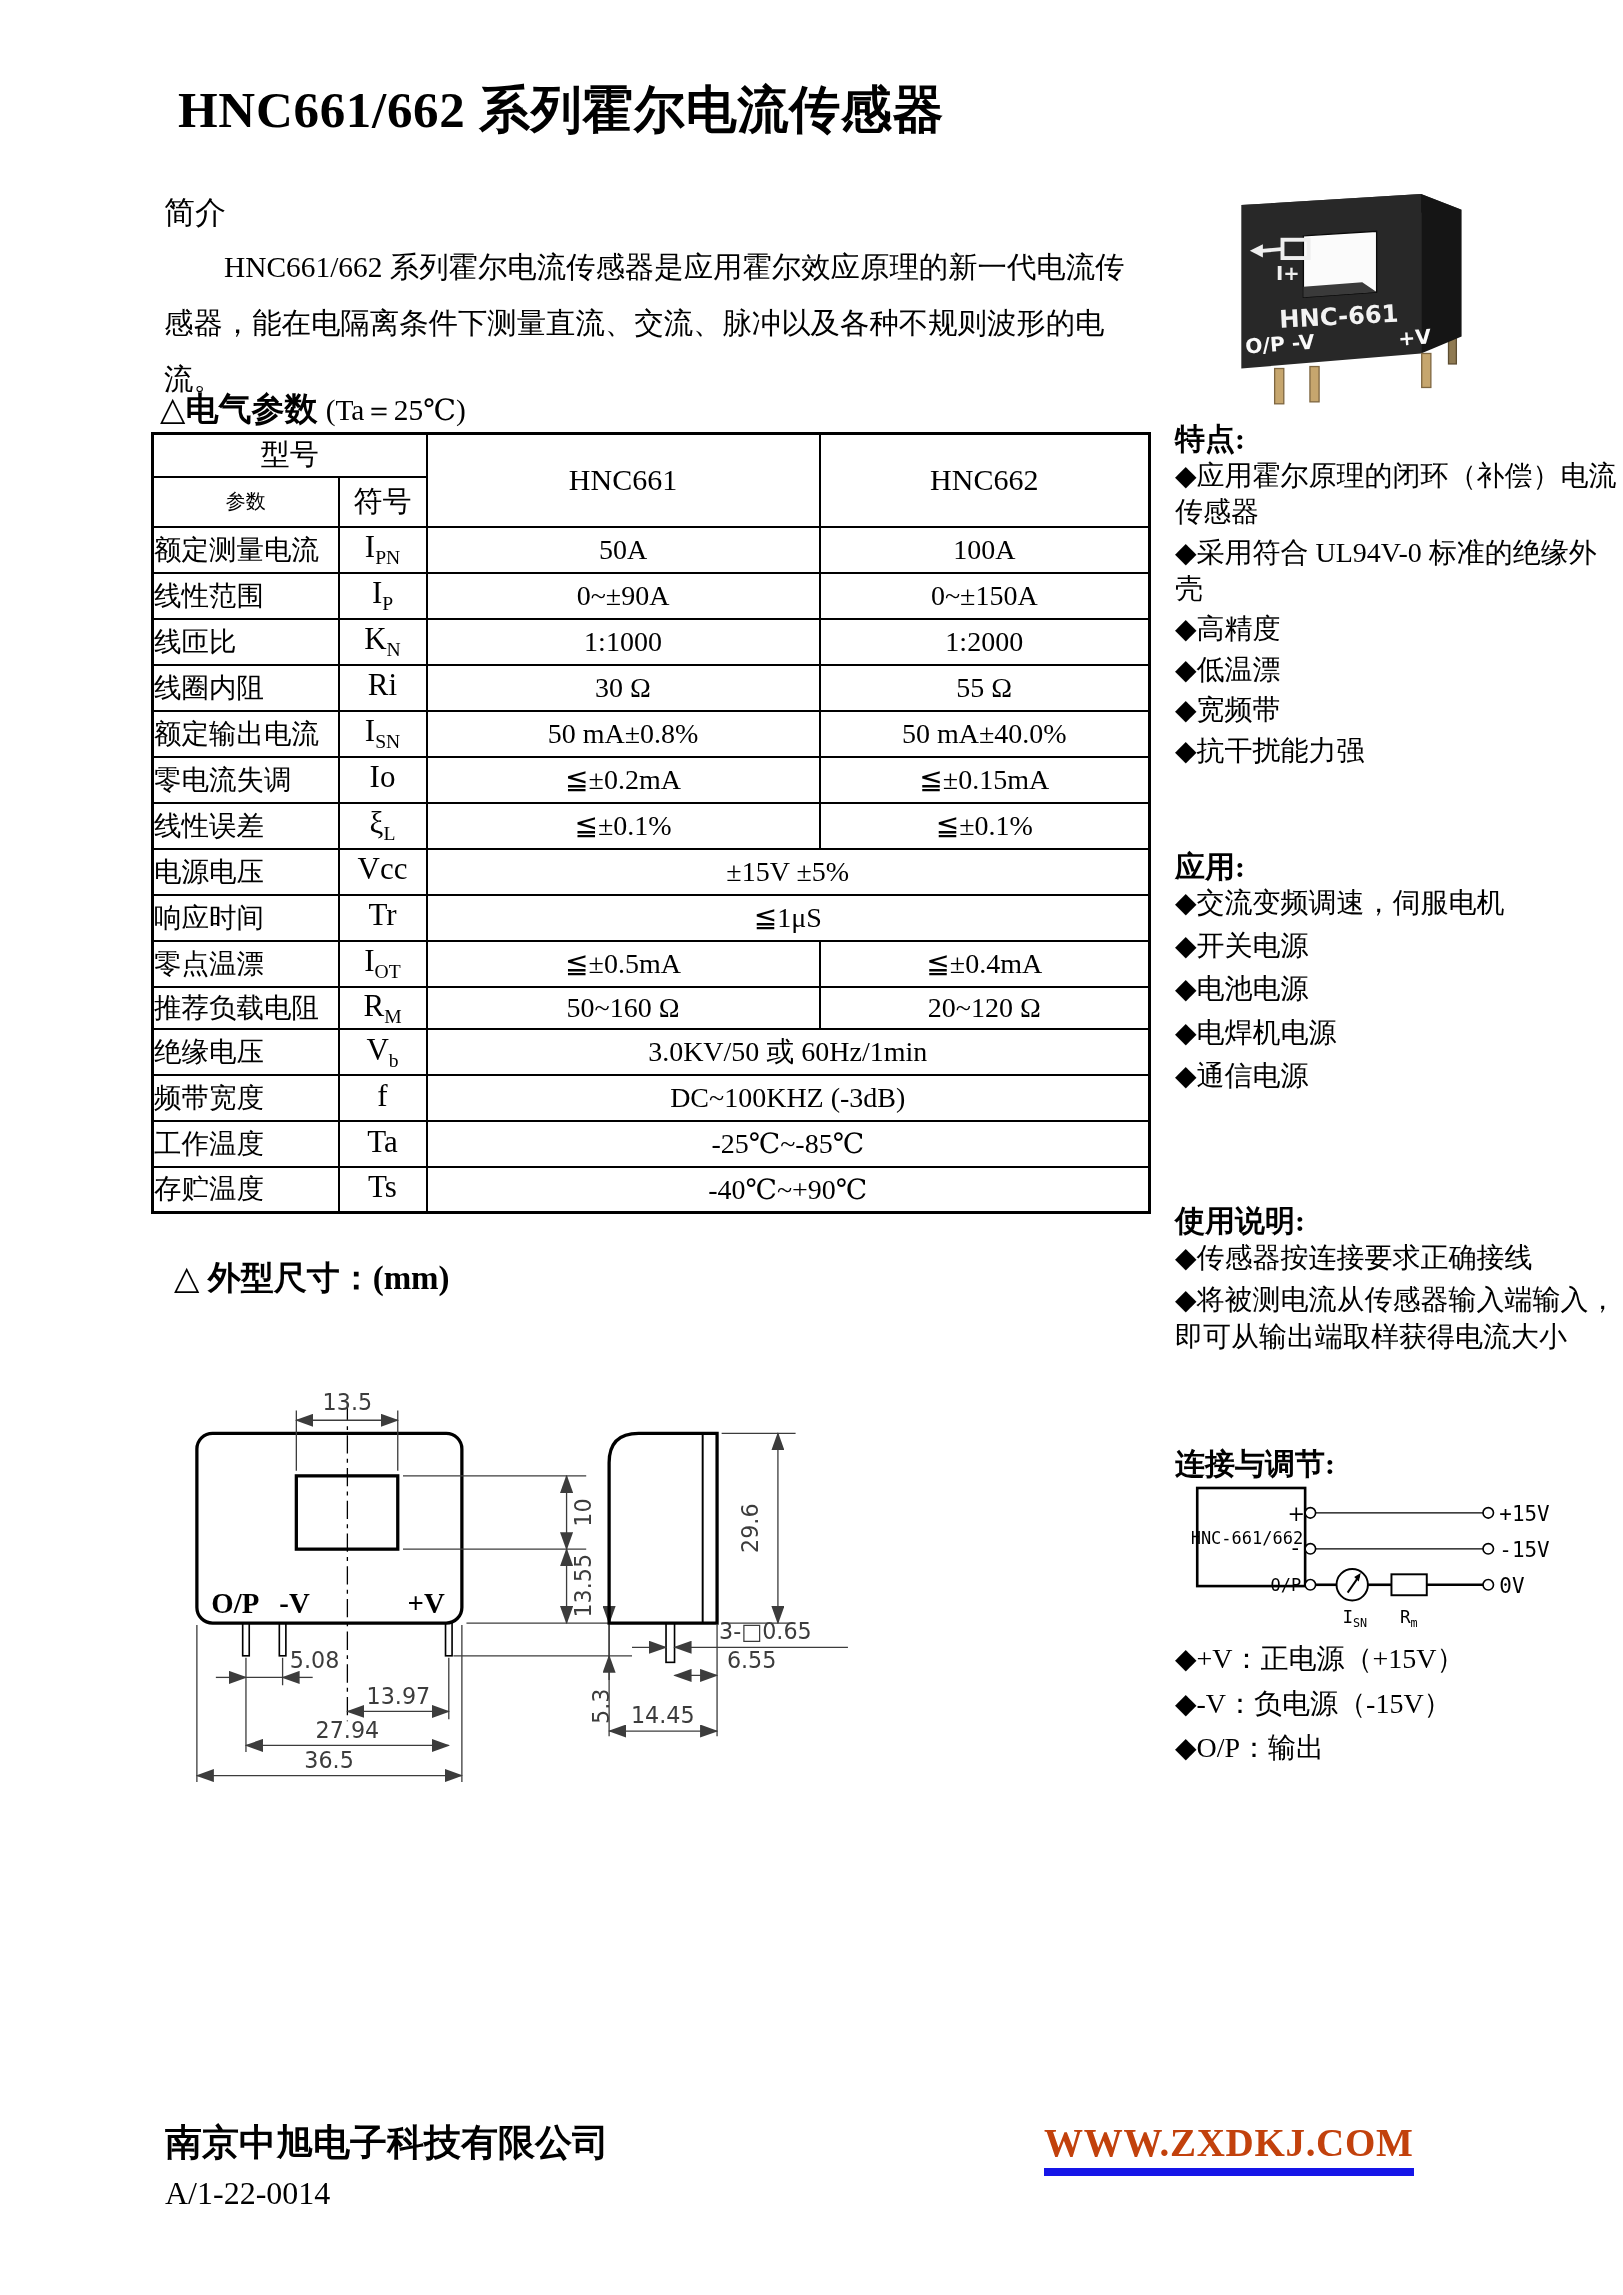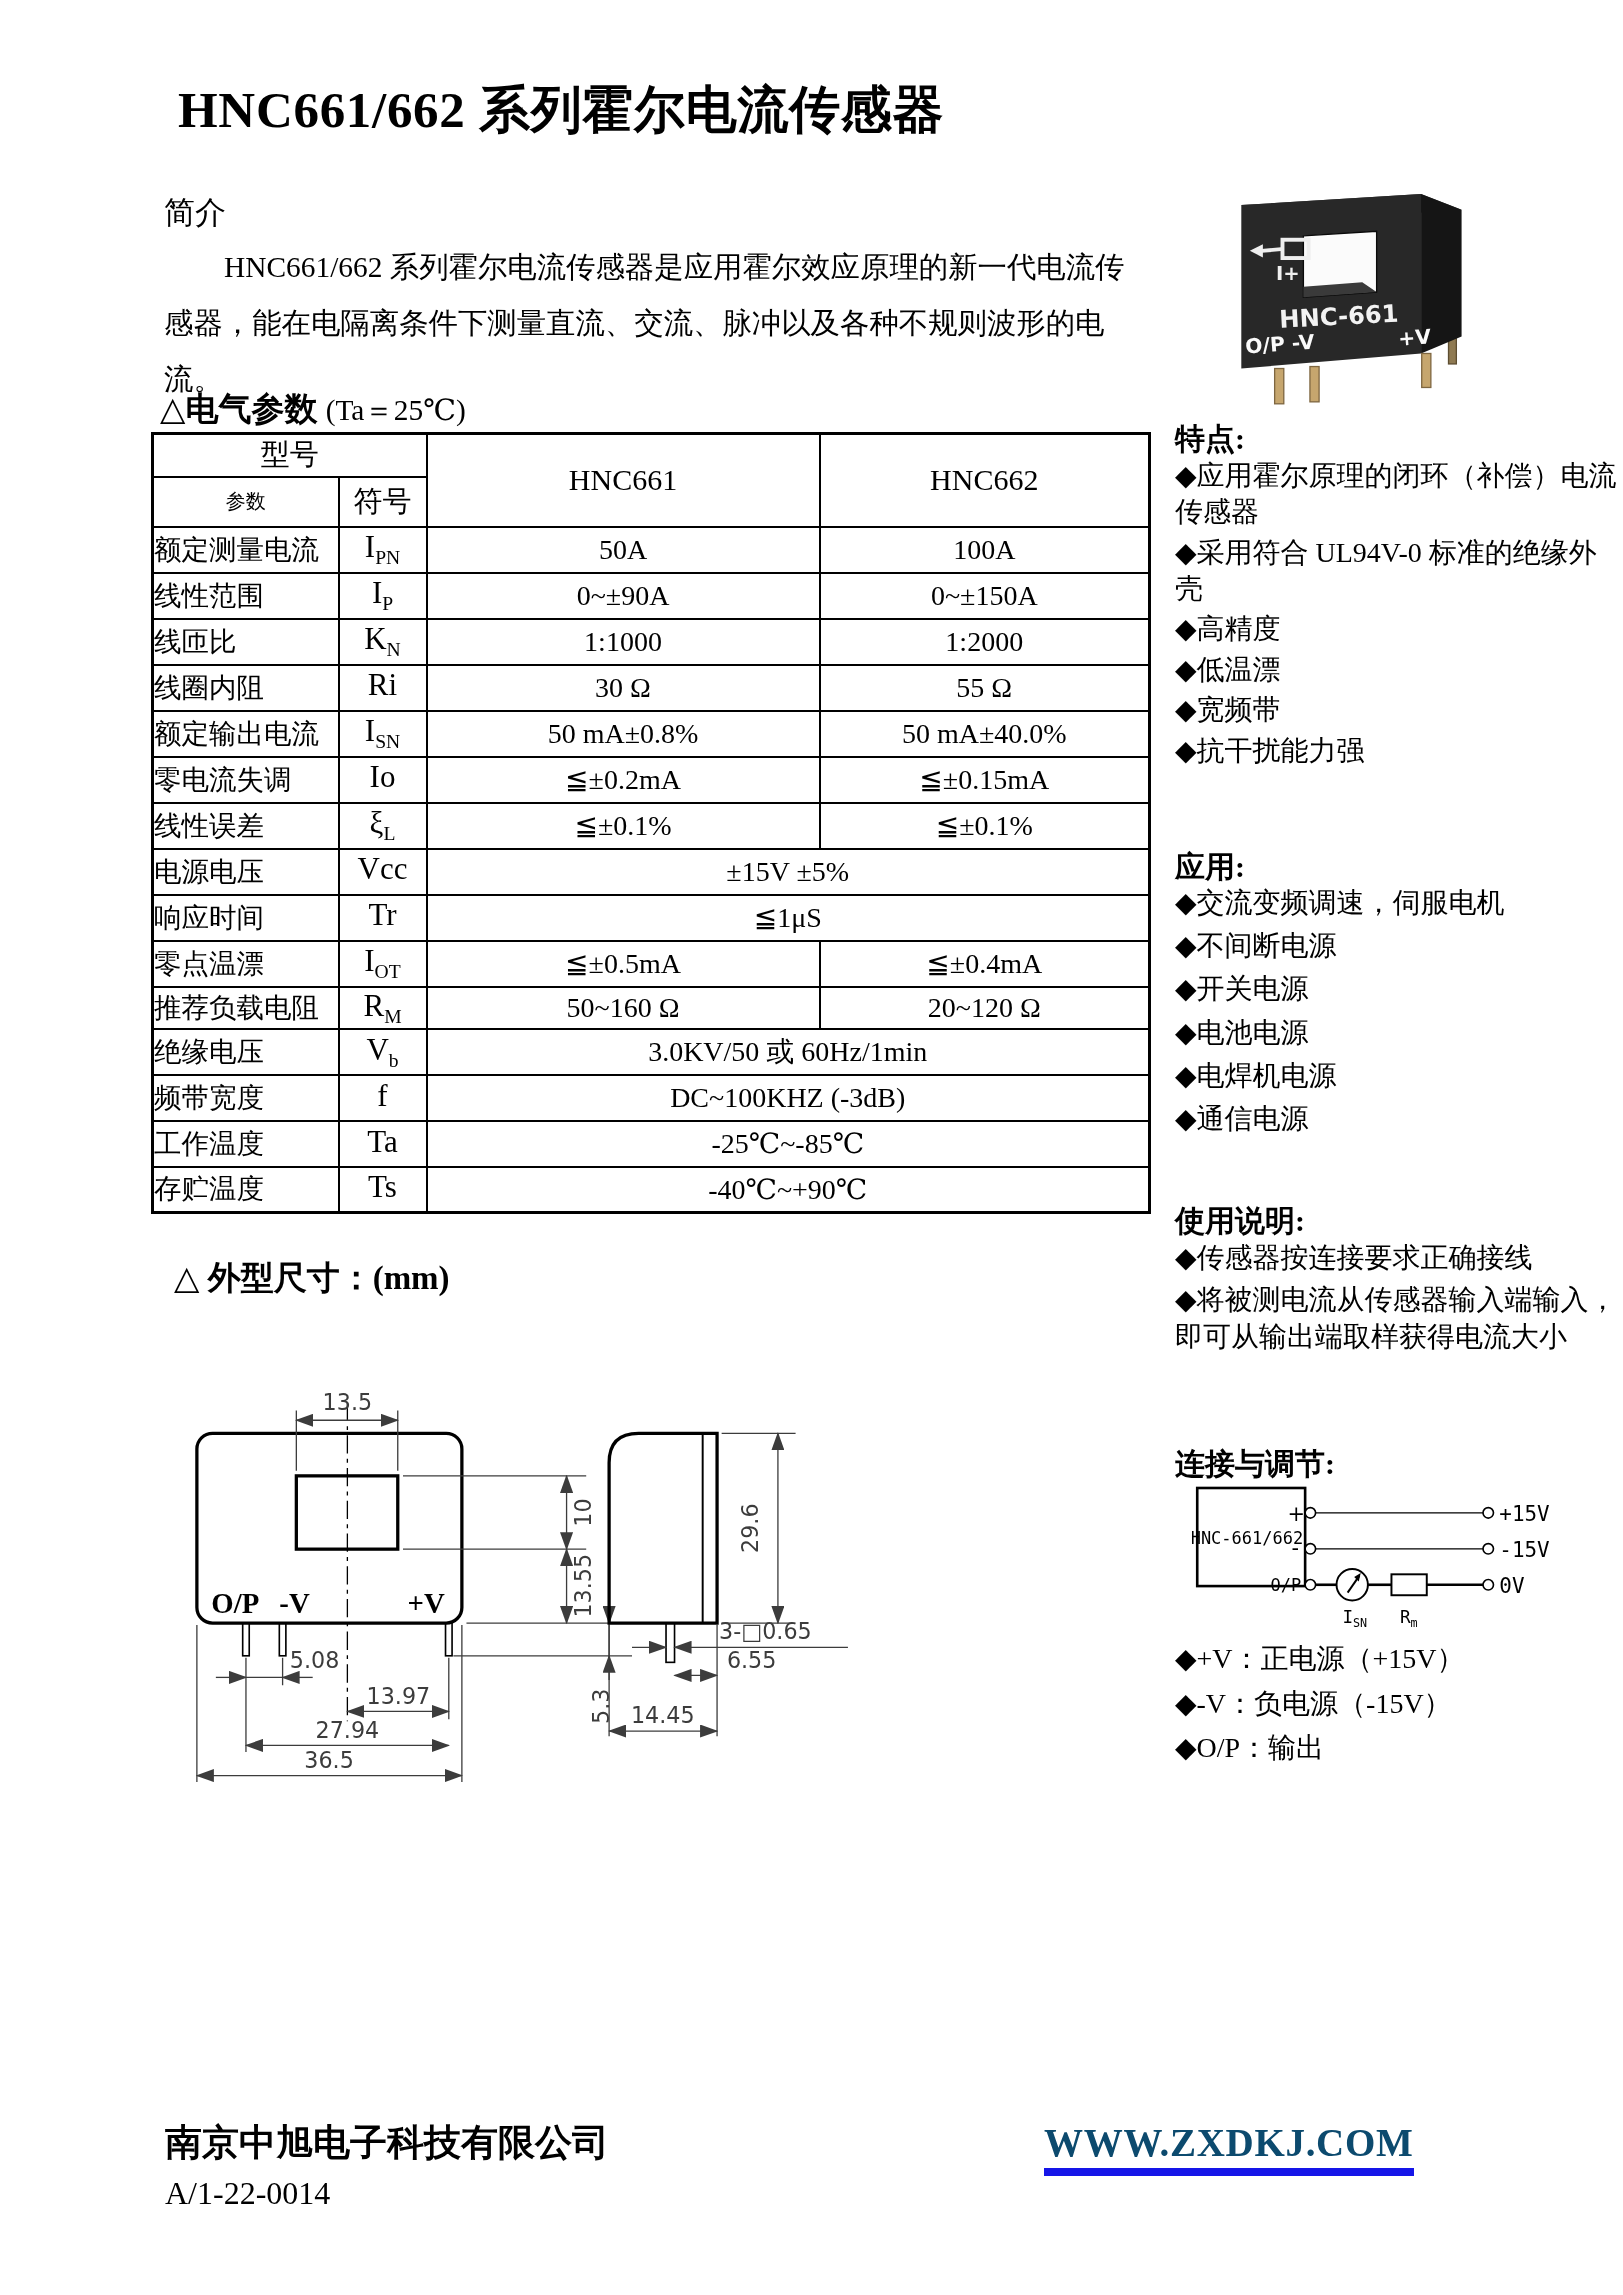--- a/index.html
+++ b/index.html
@@ -38,21 +38,21 @@
   .side-list { left:1175px; width:444px; font-size:28px; }
   .side-list .li { line-height:36px; margin-bottom:4.6px; }
   .apps .li { margin-bottom:7.2px; }
   .usage .li { line-height:37px; margin-bottom:5.2px; }
   .pins .li { margin-bottom:8.5px; }
 
   .footer-company { left:165px; top:2118px; font-size:37px; font-weight:bold; }
   .footer-doc { left:165px; top:2175px; font-size:32px; font-weight:normal; }
   .footer-url {
     left:1044px; top:2120px; font-size:39px; font-weight:bold;
-    color:#0c4a6e; text-decoration:none; border-bottom:8.5px solid #1515e8; padding-bottom:2.6px;
+    color:#c2410c; text-decoration:none; border-bottom:8.5px solid #1515e8; padding-bottom:2.6px;
     letter-spacing:0.7px;
   }
 
   svg text { font-family:"DejaVu Sans","Liberation Sans",sans-serif; }
   svg text.serifed { font-family:"Liberation Serif","DejaVu Serif",serif; }
   .dim { fill:#3c3c3c; font-size:34px; }
 </style>
 </head>
 <body>
 
@@ -205,21 +205,20 @@
     <div class="li">◆采用符合 UL94V-0 标准的绝缘外壳</div>
     <div class="li">◆高精度</div>
     <div class="li">◆低温漂</div>
     <div class="li">◆宽频带</div>
     <div class="li">◆抗干扰能力强</div>
   </div>
 
   <div class="abs sidebar-h" style="top:847px;">应用:</div>
   <div class="abs side-list apps" style="top:885px;">
     <div class="li">◆交流变频调速，伺服电机</div>
-    <div class="li">◆不间断电源</div>
     <div class="li">◆开关电源</div>
     <div class="li">◆电池电源</div>
     <div class="li">◆电焊机电源</div>
     <div class="li">◆通信电源</div>
   </div>
 
   <div class="abs sidebar-h" style="top:1201px;">使用说明:</div>
   <div class="abs side-list usage" style="top:1239px;">
     <div class="li">◆传感器按连接要求正确接线</div>
     <div class="li">◆将被测电流从传感器输入端输入，即可从输出端取样获得电流大小</div>

